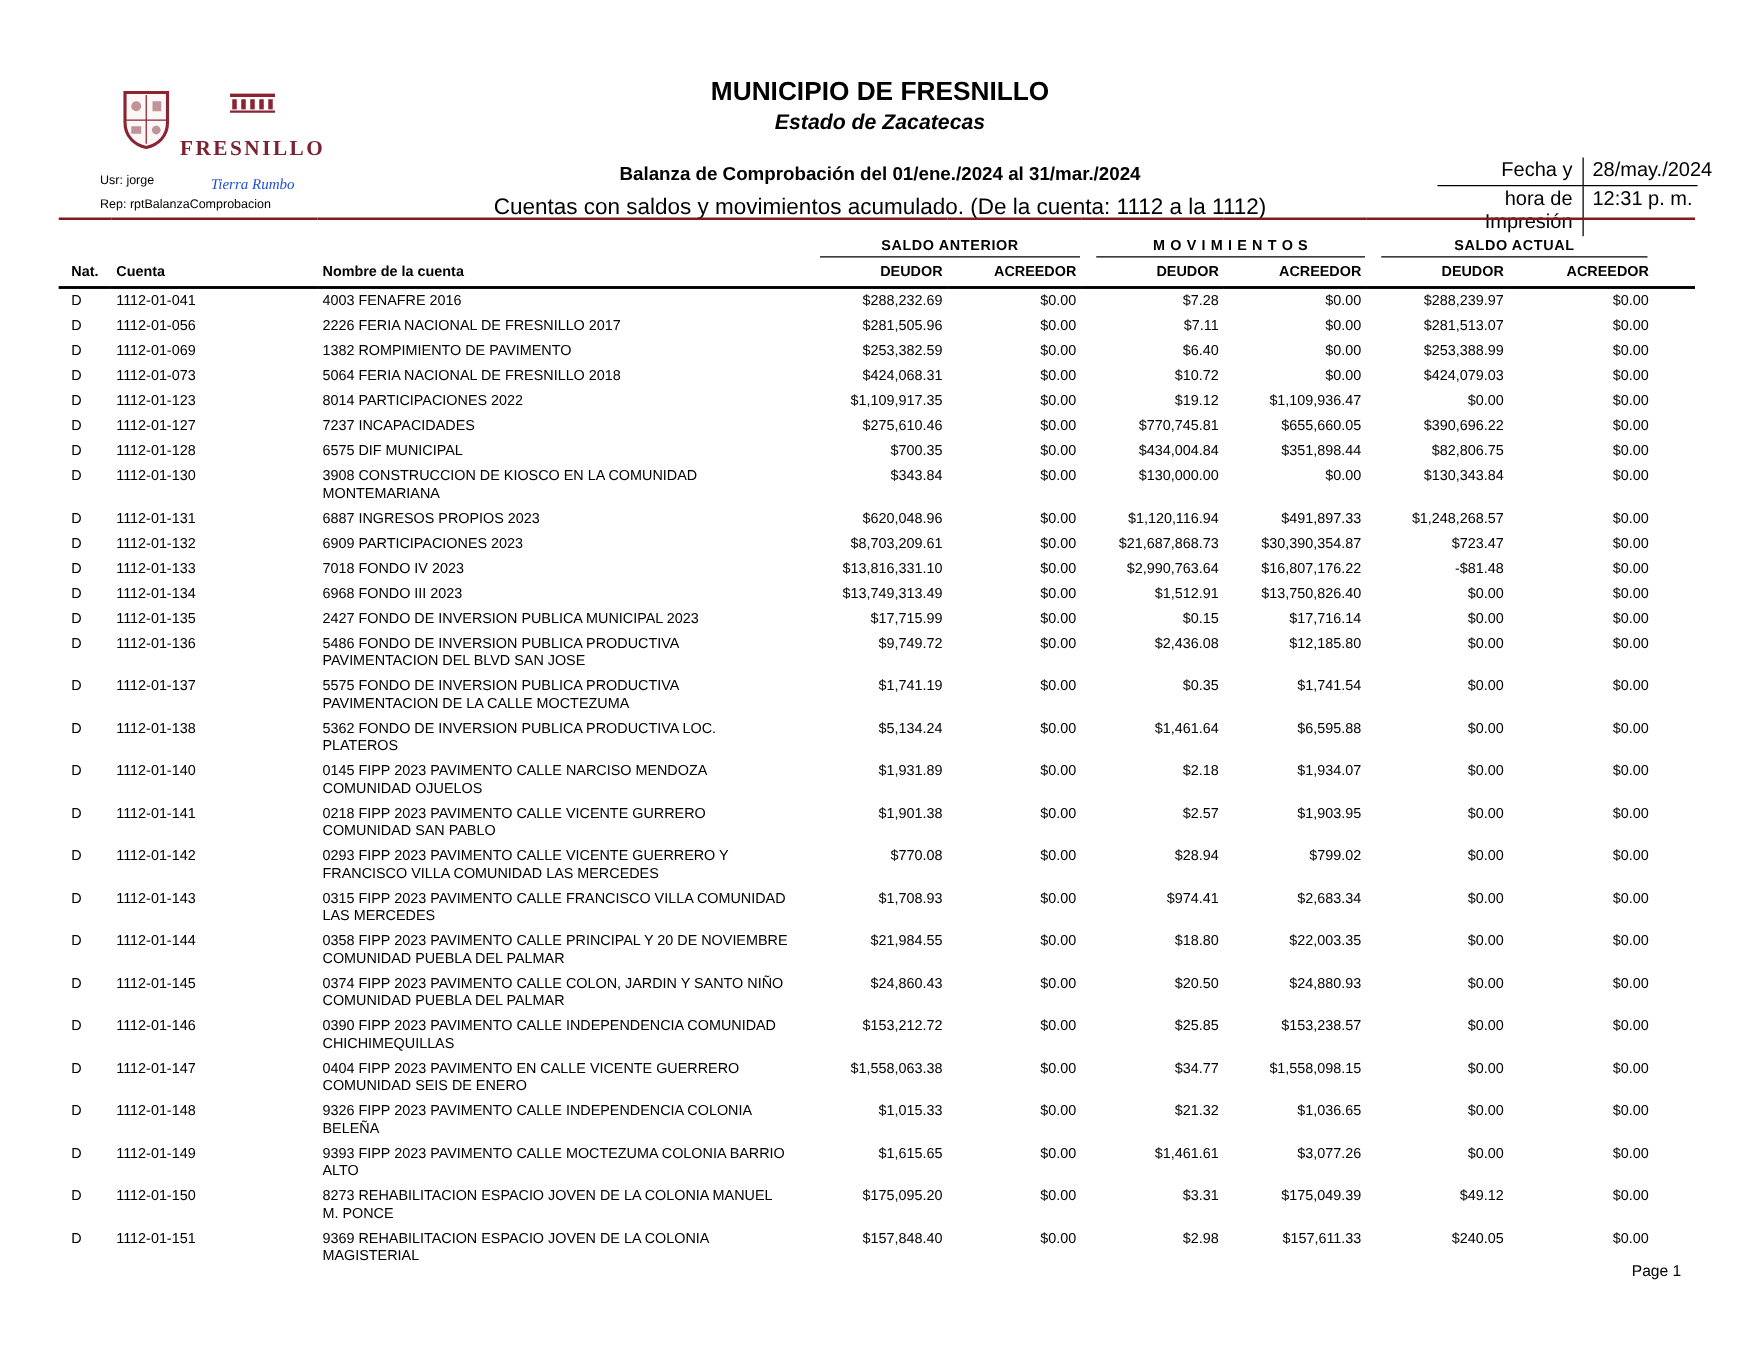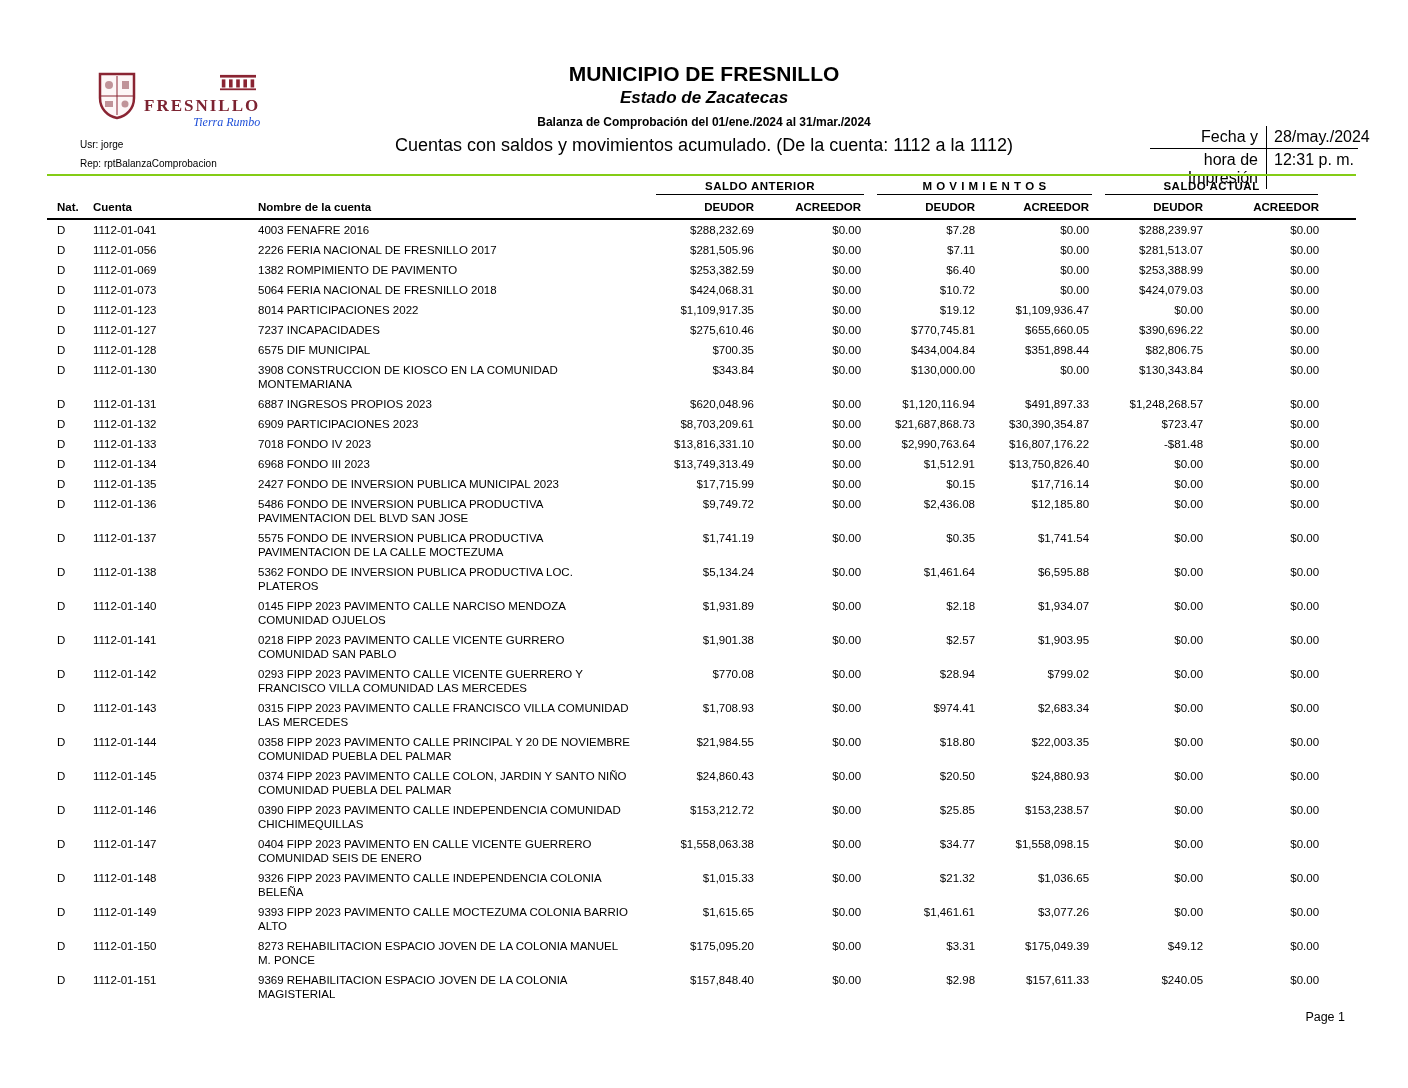--- a/index.html
+++ b/index.html
@@ -7,57 +7,57 @@
   body {
     width:1408px; height:1088px;
     font-family:"Liberation Sans", sans-serif;
     color:#000;
     position:relative;
   }
   .page { position:relative; width:1408px; height:1088px; background:#fff; overflow:hidden; }
 
   
   .letterhead { position:absolute; left:97px; top:72px; display:flex; align-items:flex-start; gap:7px; }
-  .logo-right { display:flex; flex-direction:column; align-items:flex-end; padding-top:2px; }
+  .logo-right { display:flex; flex-direction:column; align-items:center; padding-top:2px;gap:12px; }
   .logo-text {
     font-family:"Liberation Serif", serif;
     font-weight:bold; font-size:17px; letter-spacing:2px;
     color:#7c2331; line-height:1.1; margin-top:1px;
   }
   .logo-tagline {
     font-family:"Liberation Serif", serif;
     font-style:italic; font-size:12px; color:#1d4ed8; line-height:1.1;
   }
 
   
   .titles { position:absolute; left:0; top:62px; width:100%; text-align:center; }
   .title-main  { font-size:21px; font-weight:bold; line-height:1.15; }
   .title-state { font-size:17px; font-weight:bold; line-height:1.2; margin-top:2px;font-style:italic; }
-  .title-report{ font-size:12px; font-weight:bold; line-height:1.2; margin-top:6px; }
+  .title-report{ font-size:15px; font-weight:bold; line-height:1.2; margin-top:22px; }
   .title-scope { font-size:18px; font-weight:normal; line-height:1.2; margin-top:6px; }
 
   
   .meta-left { position:absolute; left:80px; top:139px; font-size:10px; line-height:1.1; }
   .meta-left div { margin-bottom:8px; }
 
   
   .dateblock { position:absolute; right:50px; top:126px; font-size:16px; }
   .daterow { display:flex; align-items:stretch; }
   .daterow.first { border-bottom:1px solid #000; }
   .datelabel { width:116px; text-align:right; padding:2px 8px 2px 0; }
   .dateval { width:92px; border-left:1px solid #000; padding:2px 0 2px 7px; }
 
   
   .report-table {
     position:absolute; left:47px; top:174px; width:1309px;
     border-collapse:collapse; table-layout:fixed;
     font-size:11.5px;
   }
   .report-table th { font-weight:bold; }
-  .group-row th { border-top:2px solid #84cc16; padding-top:4px; vertical-align:bottom; }
+  .group-row th { border-top:2px solid #7f1d1d; padding-top:15px; vertical-align:bottom; }
   .group-label {
     border-bottom:1.5px solid #000;
     text-align:center; padding-bottom:2px; margin-left:12px; margin-right:1px;
     font-size:11.5px; font-weight:bold; letter-spacing:0.5px;
   }
   .colhead-row th { border-bottom:2px solid #000; padding:6px 4px 5px; text-align:left; vertical-align:bottom; }
   .colhead-row th.num { text-align:right; }
   .report-table td { padding:3px 4px; vertical-align:top; line-height:14px; }
   .report-table td.num { text-align:right; white-space:nowrap; }
   .report-table col.c-nat     { width:42px; }

